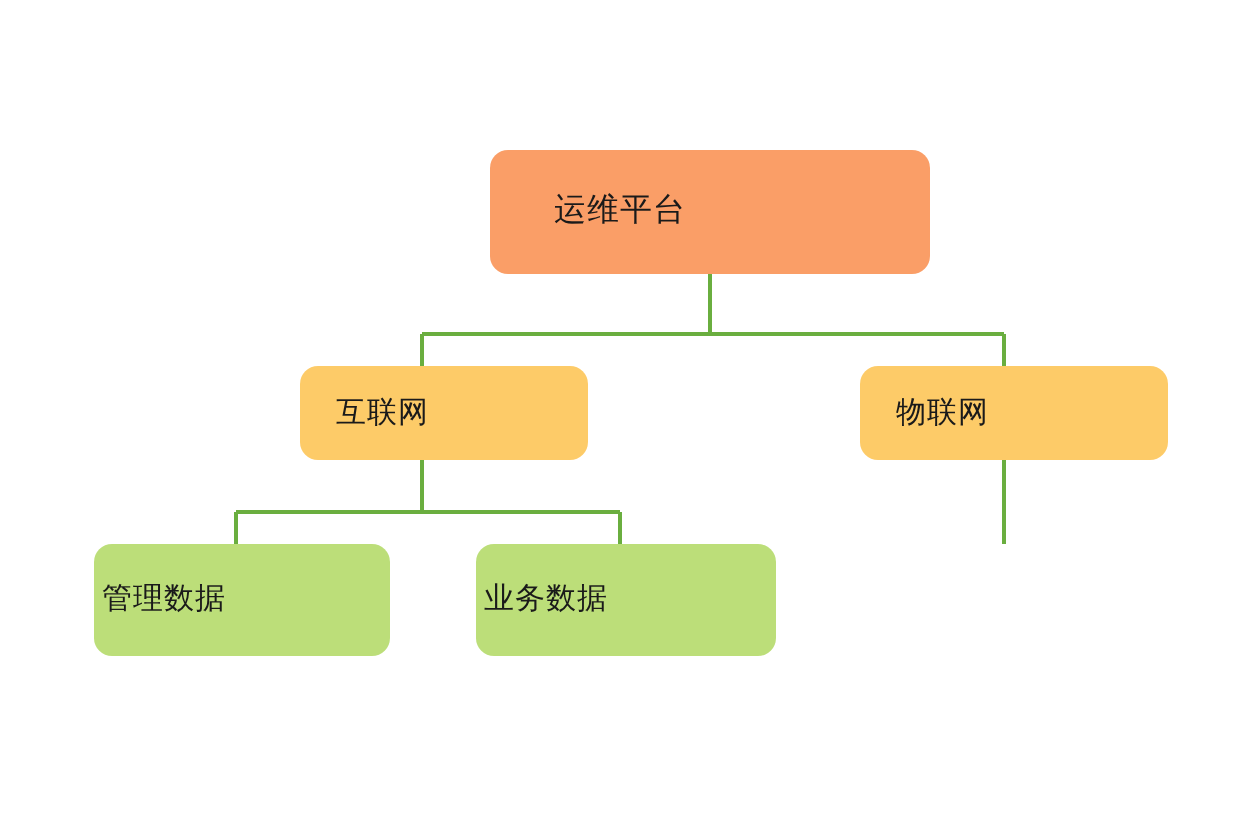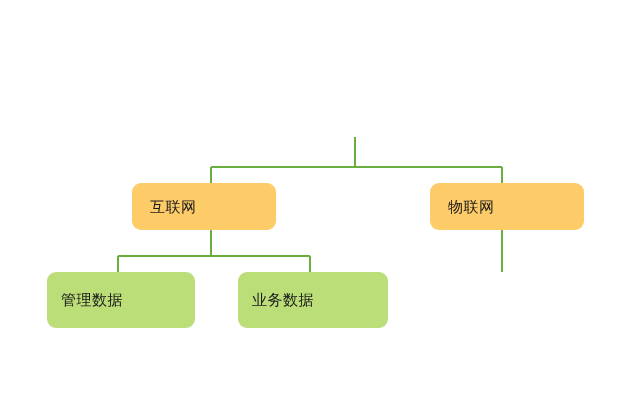--- a/index.html
+++ b/index.html
@@ -46,21 +46,21 @@
     background: #fa9e67;
     font-size: 16px;
     padding-left: 32px;
   }
   .node-mid {
     background: #fdcb68;
     padding-left: 18px;
   }
   .node-leaf {
     background: #bcde79;
-    padding-left: 14px;
+    padding-left: 4px;
   }
 </style>
 </head>
 <body>
 
 <div id="diagram-canvas">
 
   <svg id="connector-layer" width="626" height="414" viewBox="0 0 626 414" xmlns="http://www.w3.org/2000/svg">
     <g fill="none" stroke="#6aae3f" stroke-width="1.6" shape-rendering="crispEdges">
 
@@ -77,22 +77,25 @@
       <path d="M 118 256 L 310 256"></path>
 
       <path d="M 118 256 L 118 272"></path>
 
       <path d="M 310 256 L 310 272"></path>
 
       <path d="M 502 230 L 502 272"></path>
     </g>
   </svg>
 
+  <div class="node node-root" style="left:245px; top:75px; width:220px; height:62px;">
+    <span class="node-label">运维平台</span>
+  </div>
 
-  <div class="node node-mid" style="left:132px; top:183px; width:144px; height:47px;">
+  <div class="node node-mid" style="left:150px; top:183px; width:144px; height:47px;">
     <span class="node-label">互联网</span>
   </div>
 
   <div class="node node-mid" style="left:430px; top:183px; width:154px; height:47px;">
     <span class="node-label">物联网</span>
   </div>
 
   <div class="node node-leaf" style="left:47px; top:272px; width:148px; height:56px;">
     <span class="node-label">管理数据</span>
   </div>

